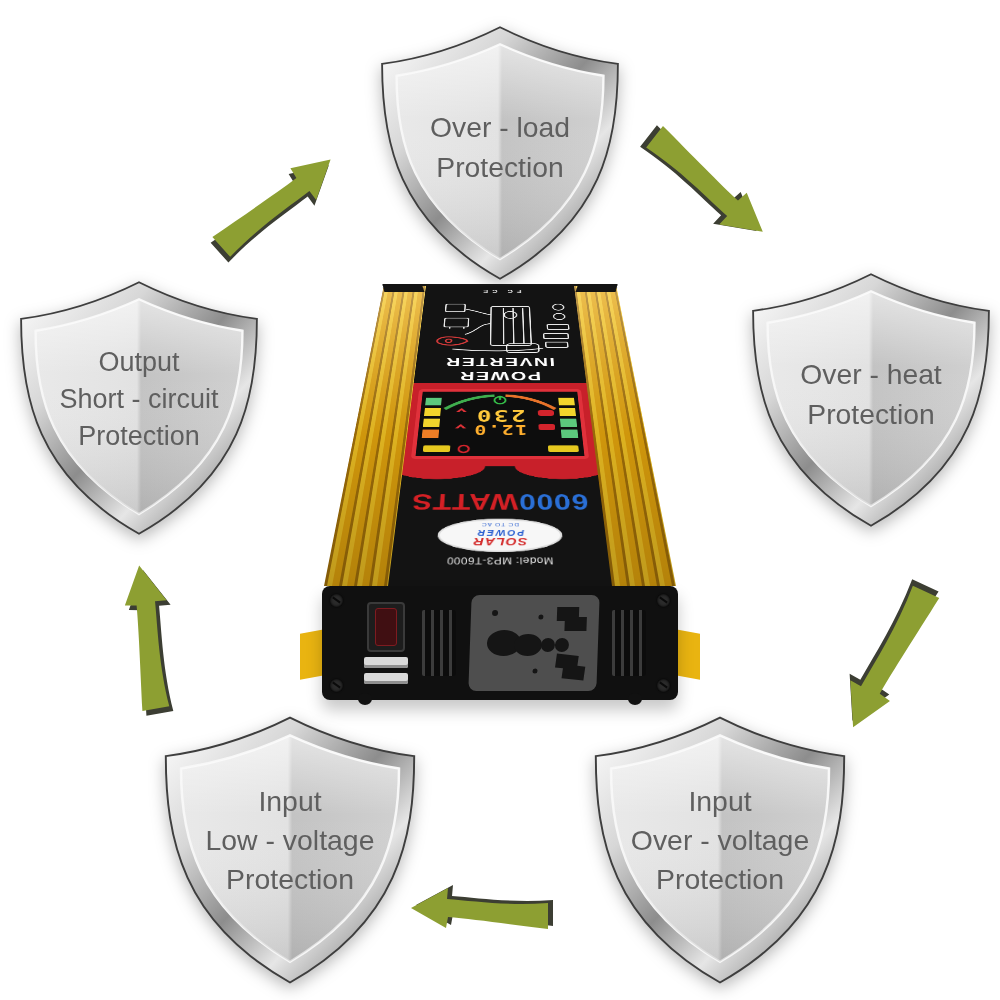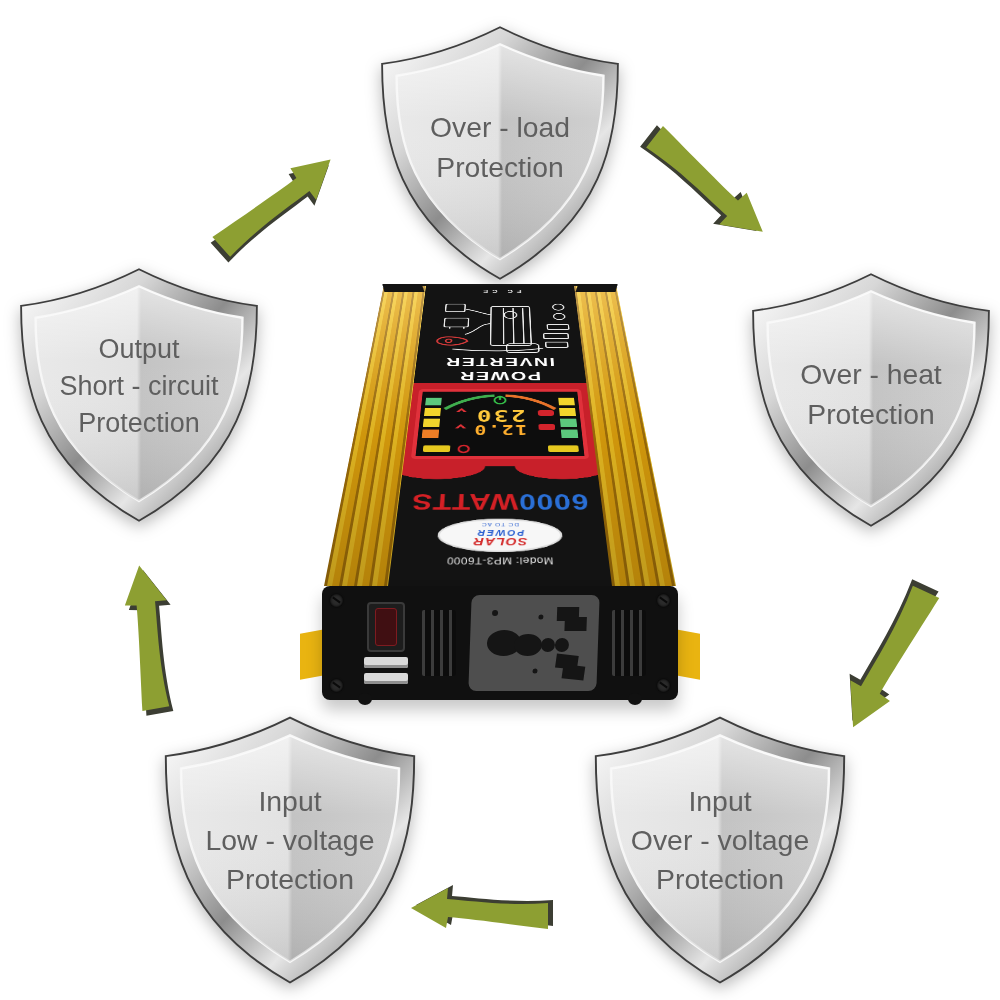--- a/index.html
+++ b/index.html
@@ -155,21 +155,21 @@
   <div class="shield s2" style="left:740px;top:268px;width:262px;height:264px">
     <svg viewBox="0 0 100 100">
       <use href="#shieldOuter" fill="url(#chromeGrad)" stroke="#3e3e3e" stroke-width="0.7"></use>
       <use href="#shieldInner" fill="url(#innerGrad)" stroke="#f7f7f7" stroke-width="0.9"></use>
       <use href="#shieldInner" fill="url(#topSheen)"></use>
       <text class="s-line" x="50" y="44">Over - heat</text>
       <text class="s-line" x="50" y="59">Protection</text>
     </svg>
   </div>
 
-  <div class="shield s3" style="left:8px;top:263px;width:262px;height:264px">
+  <div class="shield s3" style="left:8px;top:276px;width:262px;height:264px">
     <svg viewBox="0 0 100 100">
       <use href="#shieldOuter" fill="url(#chromeGrad)" stroke="#3e3e3e" stroke-width="0.7"></use>
       <use href="#shieldInner" fill="url(#innerGrad)" stroke="#f7f7f7" stroke-width="0.9"></use>
       <use href="#shieldInner" fill="url(#topSheen)"></use>
       <text class="s-line" x="50" y="36">Output</text>
       <text class="s-line" x="50" y="50">Short - circuit</text>
       <text class="s-line" x="50" y="64">Protection</text>
     </svg>
   </div>
 

